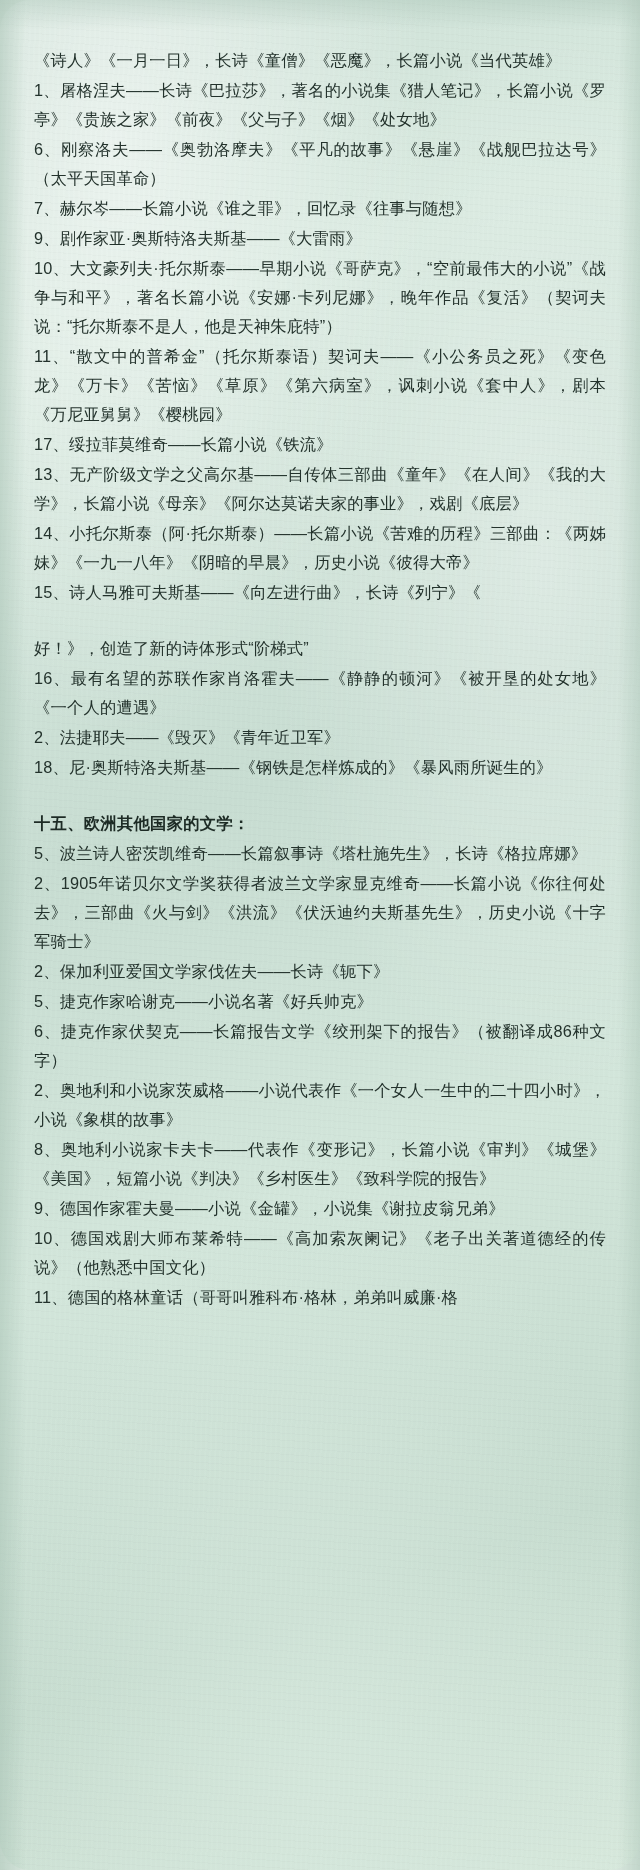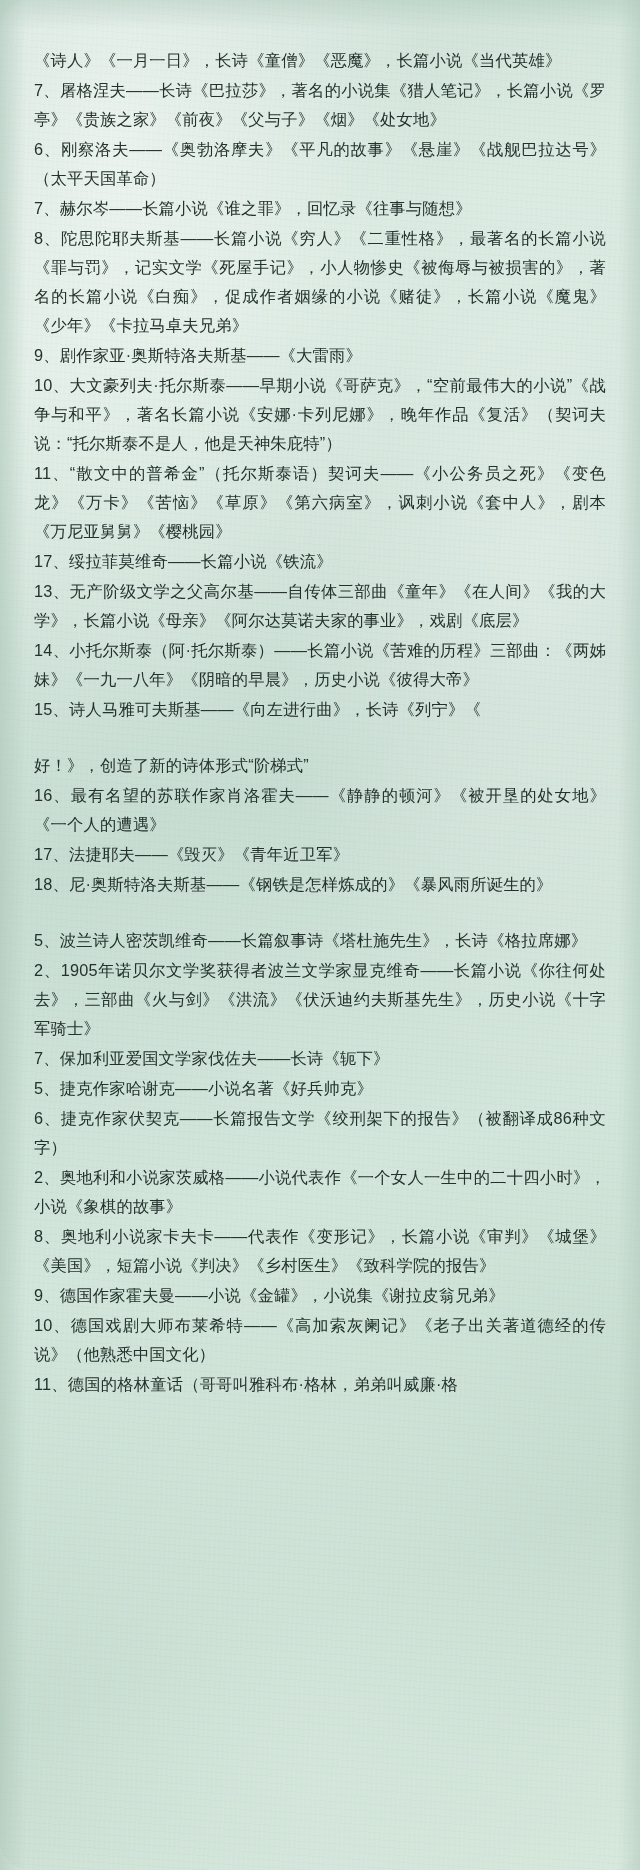--- a/index.html
+++ b/index.html
@@ -73,46 +73,46 @@
   }
 </style>
 </head>
 <body>
 
 <div class="page">
   <div class="content">
 
     <div>
       <p class="line">《诗人》《一月一日》，长诗《童僧》《恶魔》，长篇小说《当代英雄》</p>
-      <p class="line">7、屠格涅夫——长诗《巴拉莎》，著名的小说集《猎人笔记》，长篇小说《罗亭》《贵族之家》《前夜》《父与子》《烟》《处女地》</p>
+      <p class="line">1、屠格涅夫——长诗《巴拉莎》，著名的小说集《猎人笔记》，长篇小说《罗亭》《贵族之家》《前夜》《父与子》《烟》《处女地》</p>
       <p class="line">6、刚察洛夫——《奥勃洛摩夫》《平凡的故事》《悬崖》《战舰巴拉达号》（太平天国革命）</p>
       <p class="line">7、赫尔岑——长篇小说《谁之罪》，回忆录《往事与随想》</p>
-      <p class="line">8、陀思陀耶夫斯基——长篇小说《穷人》《二重性格》，最著名的长篇小说《罪与罚》，记实文学《死屋手记》，小人物惨史《被侮辱与被损害的》，著名的长篇小说《白痴》，促成作者姻缘的小说《赌徒》，长篇小说《魔鬼》《少年》《卡拉马卓夫兄弟》</p>
       <p class="line">9、剧作家亚·奥斯特洛夫斯基——《大雷雨》</p>
       <p class="line">10、大文豪列夫·托尔斯泰——早期小说《哥萨克》，“空前最伟大的小说”《战争与和平》，著名长篇小说《安娜·卡列尼娜》，晚年作品《复活》（契诃夫说：“托尔斯泰不是人，他是天神朱庇特”）</p>
       <p class="line">11、“散文中的普希金”（托尔斯泰语）契诃夫——《小公务员之死》《变色龙》《万卡》《苦恼》《草原》《第六病室》，讽刺小说《套中人》，剧本《万尼亚舅舅》《樱桃园》</p>
       <p class="line">17、绥拉菲莫维奇——长篇小说《铁流》</p>
       <p class="line">13、无产阶级文学之父高尔基——自传体三部曲《童年》《在人间》《我的大学》，长篇小说《母亲》《阿尔达莫诺夫家的事业》，戏剧《底层》</p>
       <p class="line">14、小托尔斯泰（阿·托尔斯泰）——长篇小说《苦难的历程》三部曲：《两姊妹》《一九一八年》《阴暗的早晨》，历史小说《彼得大帝》</p>
       <p class="line">15、诗人马雅可夫斯基——《向左进行曲》，长诗《列宁》《</p>
 
       <div class="spacer-block"></div>
 
       <p class="line">好！》，创造了新的诗体形式“阶梯式”</p>
       <p class="line">16、最有名望的苏联作家肖洛霍夫——《静静的顿河》《被开垦的处女地》《一个人的遭遇》</p>
-      <p class="line">17、法捷耶夫——《毁灭》《青年近卫军》</p>
+      <p class="line">2、法捷耶夫——《毁灭》《青年近卫军》</p>
       <p class="line">18、尼·奥斯特洛夫斯基——《钢铁是怎样炼成的》《暴风雨所诞生的》</p>
     </div>
 
     <div class="spacer-block"></div>
 
     <div>
+      <p class="heading">十五、欧洲其他国家的文学：</p>
       <p class="line">5、波兰诗人密茨凯维奇——长篇叙事诗《塔杜施先生》，长诗《格拉席娜》</p>
       <p class="line">2、1905年诺贝尔文学奖获得者波兰文学家显克维奇——长篇小说《你往何处去》，三部曲《火与剑》《洪流》《伏沃迪约夫斯基先生》，历史小说《十字军骑士》</p>
-      <p class="line">7、保加利亚爱国文学家伐佐夫——长诗《轭下》</p>
+      <p class="line">2、保加利亚爱国文学家伐佐夫——长诗《轭下》</p>
       <p class="line">5、捷克作家哈谢克——小说名著《好兵帅克》</p>
       <p class="line">6、捷克作家伏契克——长篇报告文学《绞刑架下的报告》（被翻译成86种文字）</p>
       <p class="line">2、奥地利和小说家茨威格——小说代表作《一个女人一生中的二十四小时》，小说《象棋的故事》</p>
       <p class="line">8、奥地利小说家卡夫卡——代表作《变形记》，长篇小说《审判》《城堡》《美国》，短篇小说《判决》《乡村医生》《致科学院的报告》</p>
       <p class="line">9、德国作家霍夫曼——小说《金罐》，小说集《谢拉皮翁兄弟》</p>
       <p class="line">10、德国戏剧大师布莱希特——《高加索灰阑记》《老子出关著道德经的传说》（他熟悉中国文化）</p>
       <p class="line">11、德国的格林童话（哥哥叫雅科布·格林，弟弟叫威廉·格</p>
     </div>
 
   </div>

